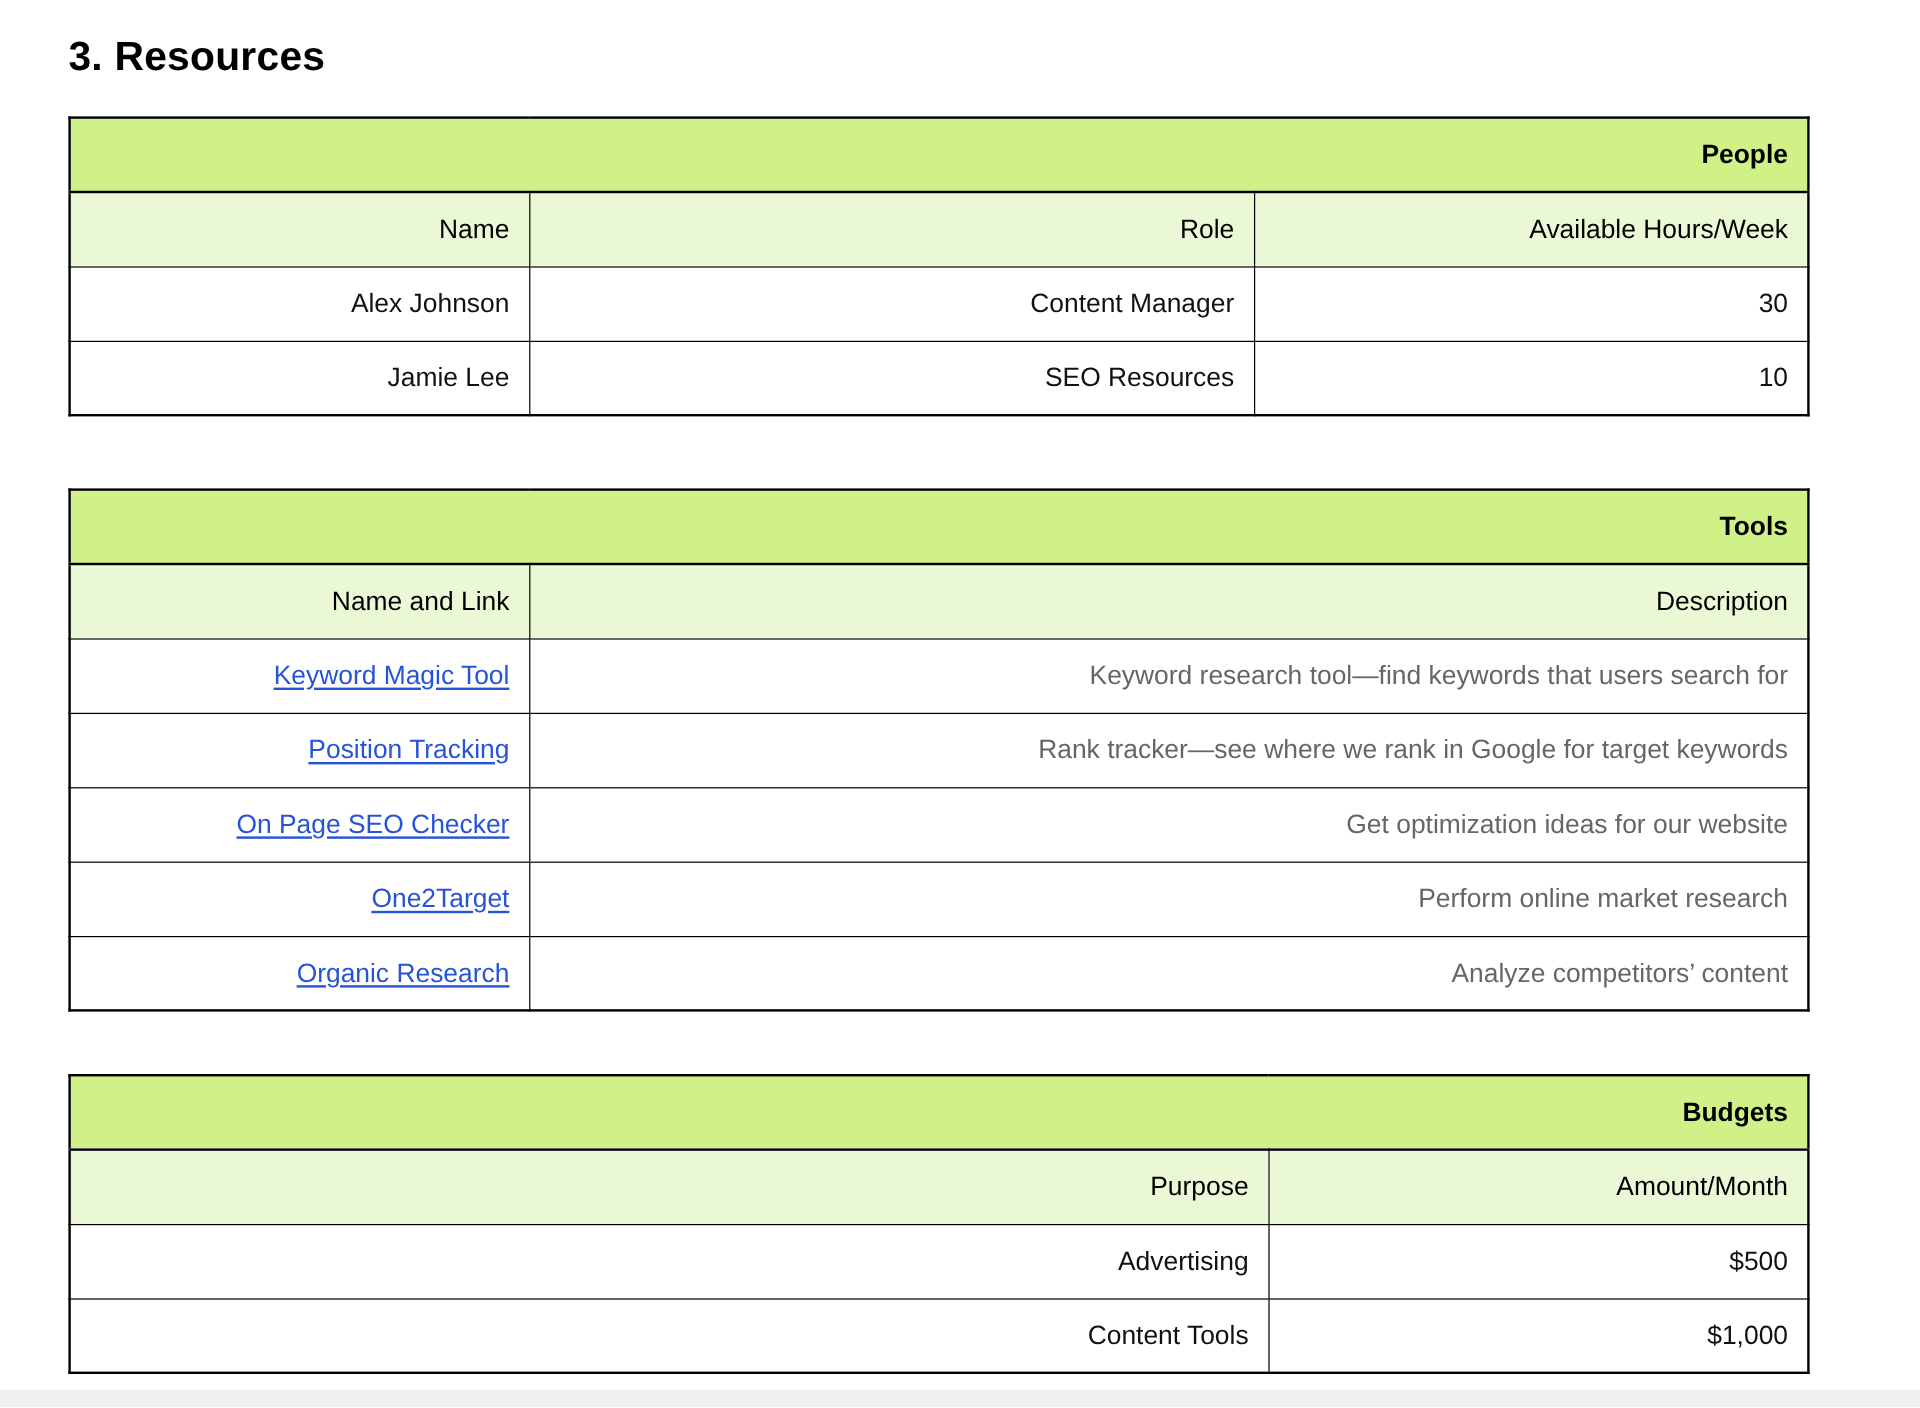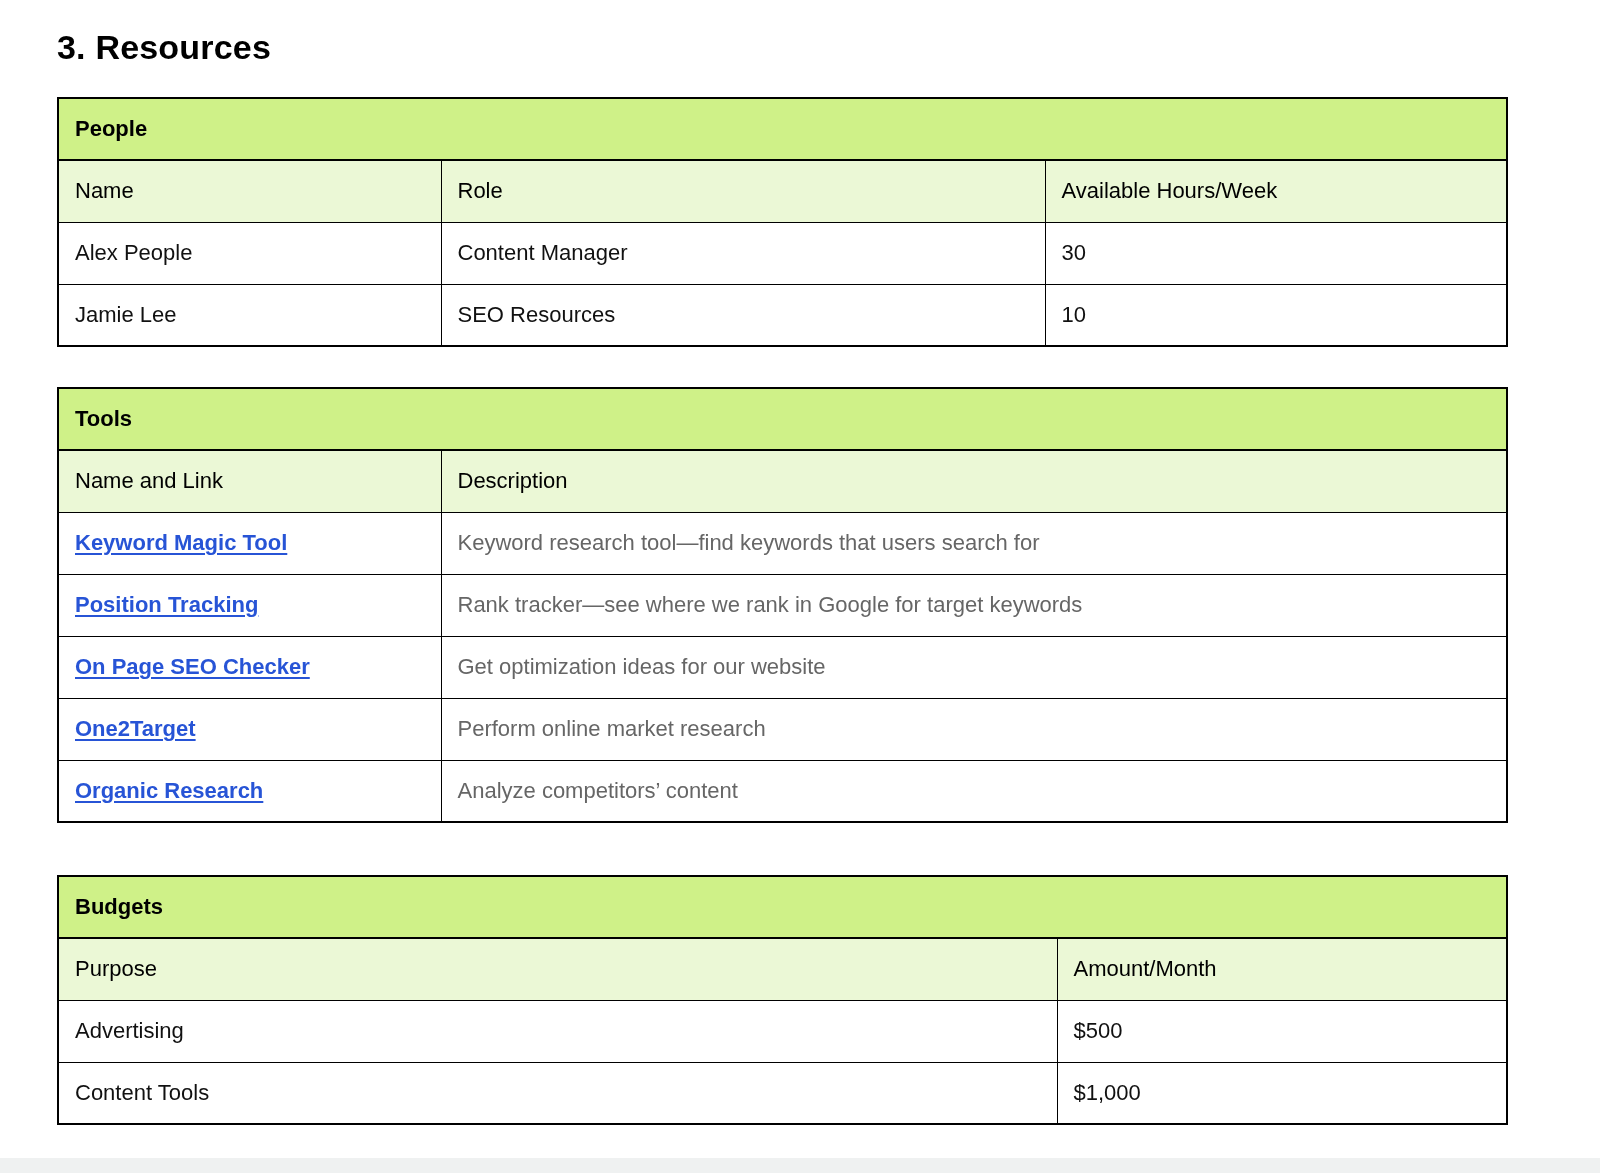--- a/index.html
+++ b/index.html
@@ -43,21 +43,21 @@
     border: 2px solid var(--border-color);
     background: #ffffff;
   }
   table.doc-table + table.doc-table { margin-top: 42px; }
   table.doc-table td, table.doc-table th {
     border: 1px solid var(--border-color);
     height: 62px;
     padding: 0 16px;
     vertical-align: middle;
     font-size: 22px;
-    text-align: left;
+    text-align: right;
     overflow: hidden;
     white-space: nowrap;
   }
   .title-cell {
     background: var(--table-title-bg);
     font-weight: bold;
     color: var(--header-text);
     border-bottom-width: 2px !important;
   }
   th.header-cell {
@@ -65,23 +65,22 @@
     font-weight: normal;
     color: var(--header-text);
   }
   td.body-cell { color: var(--body-text); }
   td.desc-cell { color: var(--description-text); }
   a.tool-link {
     color: var(--link-color);
     text-decoration: underline;
     text-underline-offset: 3px;
     cursor: pointer;
-    font-weight: bold;
   }
-  #tools-table { margin-top: 40px; }
+  #tools-table { margin-top: 60px; }
   #budgets-table { margin-top: 52px; }
   .bottom-strip {
     position: absolute;
     left: 0; bottom: 0;
     width: 100%;
     height: 15px;
     background: var(--bottom-strip-bg);
   }
 </style>
 </head>
@@ -101,21 +100,21 @@
       <tbody>
         <tr>
           <td colspan="3" class="title-cell">People</td>
         </tr>
         <tr>
           <th class="header-cell">Name</th>
           <th class="header-cell">Role</th>
           <th class="header-cell">Available Hours/Week</th>
         </tr>
         <tr>
-          <td class="body-cell">Alex People</td>
+          <td class="body-cell">Alex Johnson</td>
           <td class="body-cell">Content Manager</td>
           <td class="body-cell">30</td>
         </tr>
         <tr>
           <td class="body-cell">Jamie Lee</td>
           <td class="body-cell">SEO Resources</td>
           <td class="body-cell">10</td>
         </tr>
       </tbody>
     </table>

